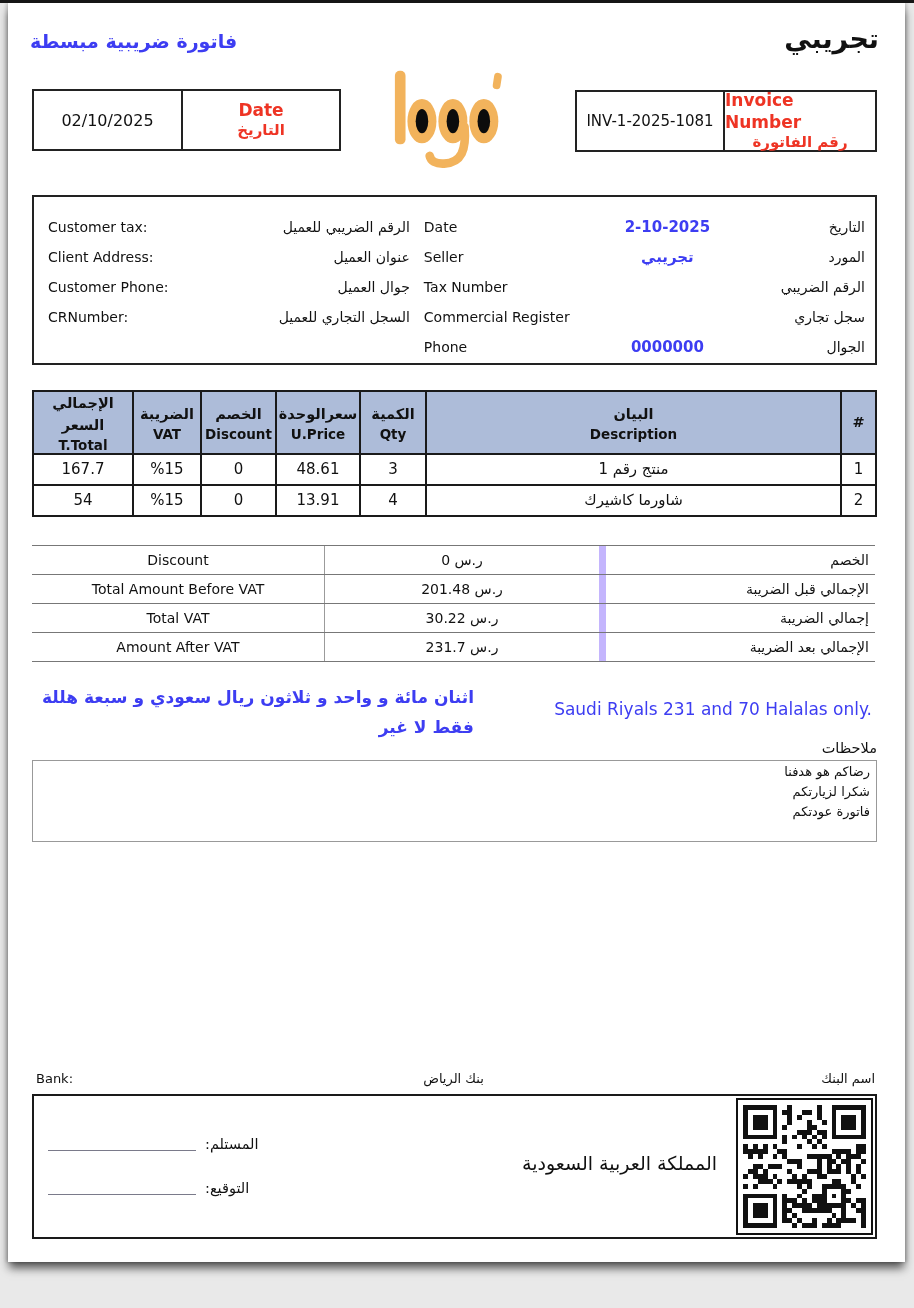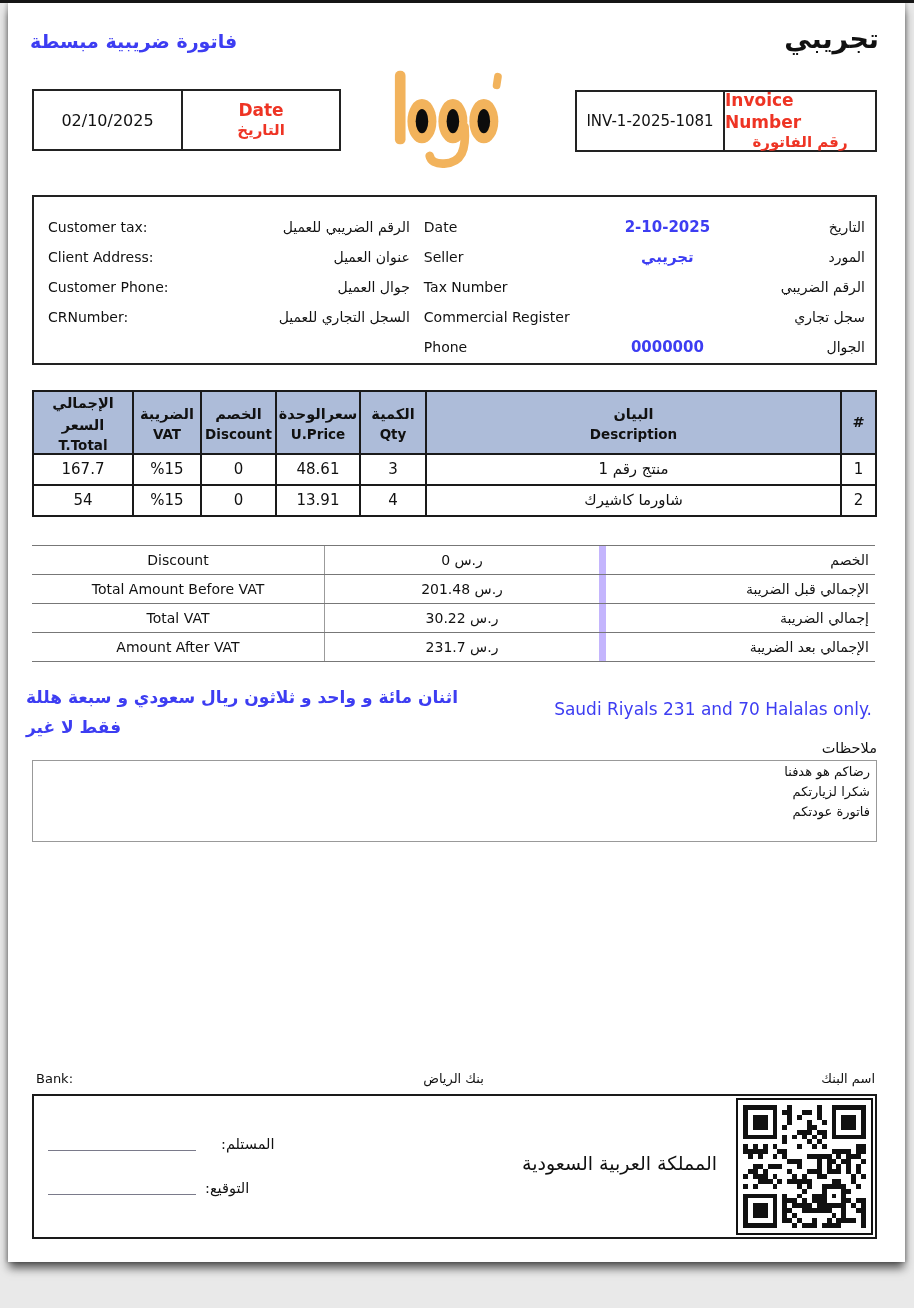--- a/index.html
+++ b/index.html
@@ -56,21 +56,21 @@
 
   
   .totals{left:24px;top:542px;width:843px;border-top:1.5px solid #777;}
   .t-row{display:grid;grid-template-columns:293px 281px 269px;height:28px;align-items:center;
     border-bottom:1.5px solid #777;font-size:14px;}
   .t-row .en{text-align:center;border-right:1px solid #9b9b9b;height:100%;display:flex;align-items:center;justify-content:center;}
   .t-row .val{text-align:center;border-right:7px solid #c4b5fd;height:100%;display:flex;align-items:center;justify-content:center;}
   .t-row .ar{text-align:right;direction:rtl;padding-right:6px;}
 
   
-  .words-ar{left:18px;top:680px;width:448px;text-align:left;direction:rtl;color:var(--blue);
+  .words-ar{left:18px;top:680px;width:448px;text-align:right;direction:rtl;color:var(--blue);
     font-size:17px;font-weight:600;line-height:1.75;}
   .words-en{left:470px;top:696px;width:394px;text-align:right;color:var(--blue);font-size:17px;font-weight:500;}
 
   
   .notes-label{top:737px;right:28px;font-size:14.5px;direction:rtl;}
   .notes-box{left:24px;top:757px;width:845px;height:82px;border:1px solid #999;box-sizing:border-box;
     direction:rtl;padding:1px 6px;font-size:13px;line-height:1.55;}
 
   
   .bank-row{left:24px;top:1068px;width:843px;height:18px;font-size:13px;}
@@ -579,19 +579,19 @@
           <rect x="13" y="24" width="1" height="1" fill="#111"></rect>
           <rect x="14" y="24" width="1" height="1" fill="#111"></rect>
           <rect x="16" y="24" width="1" height="1" fill="#111"></rect>
           <rect x="17" y="24" width="1" height="1" fill="#111"></rect>
           <rect x="18" y="24" width="1" height="1" fill="#111"></rect>
           <rect x="19" y="24" width="1" height="1" fill="#111"></rect>
           <rect x="24" y="24" width="1" height="1" fill="#111"></rect>
         </svg>
     </div>
     <div class="ksa">المملكة العربية السعودية</div>
-    <div class="sig-label" style="left:171px;top:40px;margin-left:16px;">المستلم:</div>
+    <div class="sig-label" style="left:171px;top:40px;">المستلم:</div>
     <div class="sig-line" style="left:14px;top:54px;"></div>
     <div class="sig-label" style="left:171px;top:84px;">التوقيع:</div>
     <div class="sig-line" style="left:14px;top:98px;"></div>
   </div>
 
 </div>
 
 </body></html>

